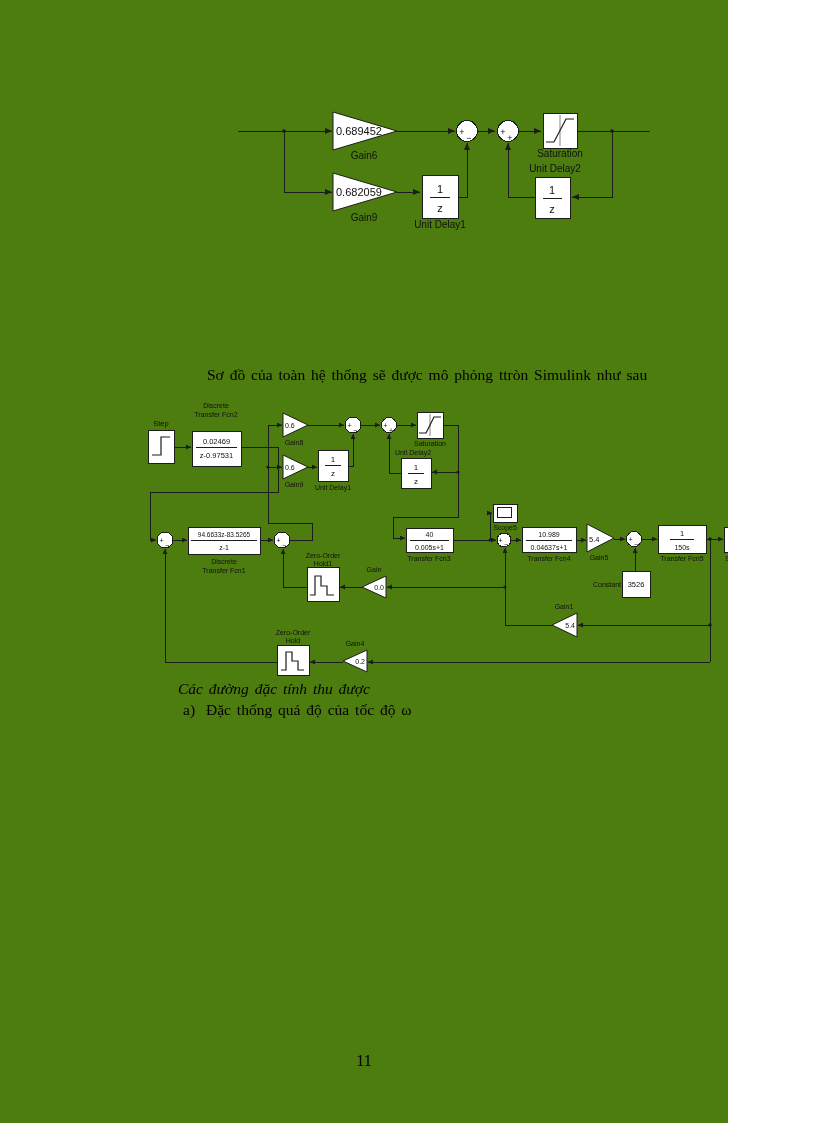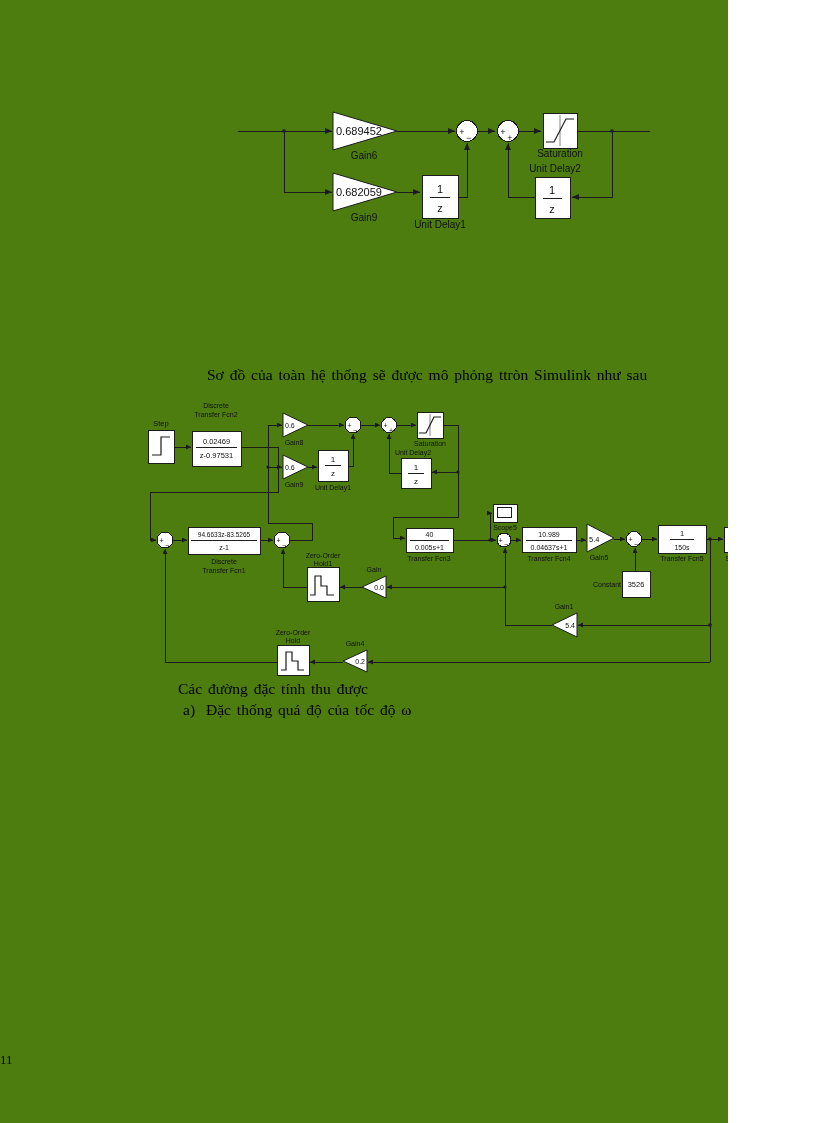--- a/index.html
+++ b/index.html
@@ -11,21 +11,21 @@
   .wr{fill:none;stroke:#1c1c1c;stroke-width:1;shape-rendering:crispEdges;}
   .fr{stroke:#1c1c1c;stroke-width:1;shape-rendering:crispEdges;}
   .ic{fill:none;stroke:#1c1c1c;stroke-width:1.2;}
   .thin{fill:none;stroke:#666;stroke-width:0.8;}
   .dot{fill:#1c1c1c;}
   .mid{text-anchor:middle;}
   .end{text-anchor:end;}
   .t65{font-size:6.5px;} .t7{font-size:7px;} .t75{font-size:7.5px;}
   .t8{font-size:8px;} .t9{font-size:9px;} .t10{font-size:10px;} .t11{font-size:11px;}
   .doc{position:absolute;color:#000;font-family:"Liberation Serif",serif;font-size:15.5px;white-space:nowrap;word-spacing:2px;}
-  .pageno{position:absolute;left:0;right:0;color:#000;font-family:"Liberation Serif",serif;font-size:13px;}
+  .pageno{position:absolute;left:0;right:0;text-align:center;color:#000;font-family:"Liberation Serif",serif;font-size:16px;}
   .itema{display:flex;gap:11px;}
 </style>
 </head>
 <body>
 
 <div class="page">
 
 <svg width="816" height="1123" viewBox="0 0 816 1123">
   <defs>
     <marker id="a7" markerWidth="8" markerHeight="8" refX="7" refY="3" orient="auto" markerUnits="userSpaceOnUse">
@@ -306,21 +306,21 @@
     <g>
       <text class="t7 mid" x="355" y="646">Gain4</text>
       <polygon class="tri" points="367,650 367,672 343,661"></polygon>
       <text class="t7 end" x="365" y="664">0.2</text>
     </g>
   </g>
 </svg>
 
 <div class="doc" style="left:178px;top:366px;margin-left:29px;">Sơ đồ của toàn hệ thống  sẽ  được mô phỏng  ttròn  Simulink   như  sau</div>
 
-<div class="doc" style="left:178px;top:680px;">Các đường  đặc tính  thu  được</div>
+<div class="doc" style="left:178px;top:680px;font-style:italic;">Các đường  đặc tính  thu  được</div>
 
 <div class="doc itema" style="left:183px;top:701px;">
   <span>a)</span>
   <span>Đặc thống  quá độ của tốc độ ω</span>
 </div>
 
 <div class="pageno" style="top:1052px;">11</div>
 
 </div>
 

